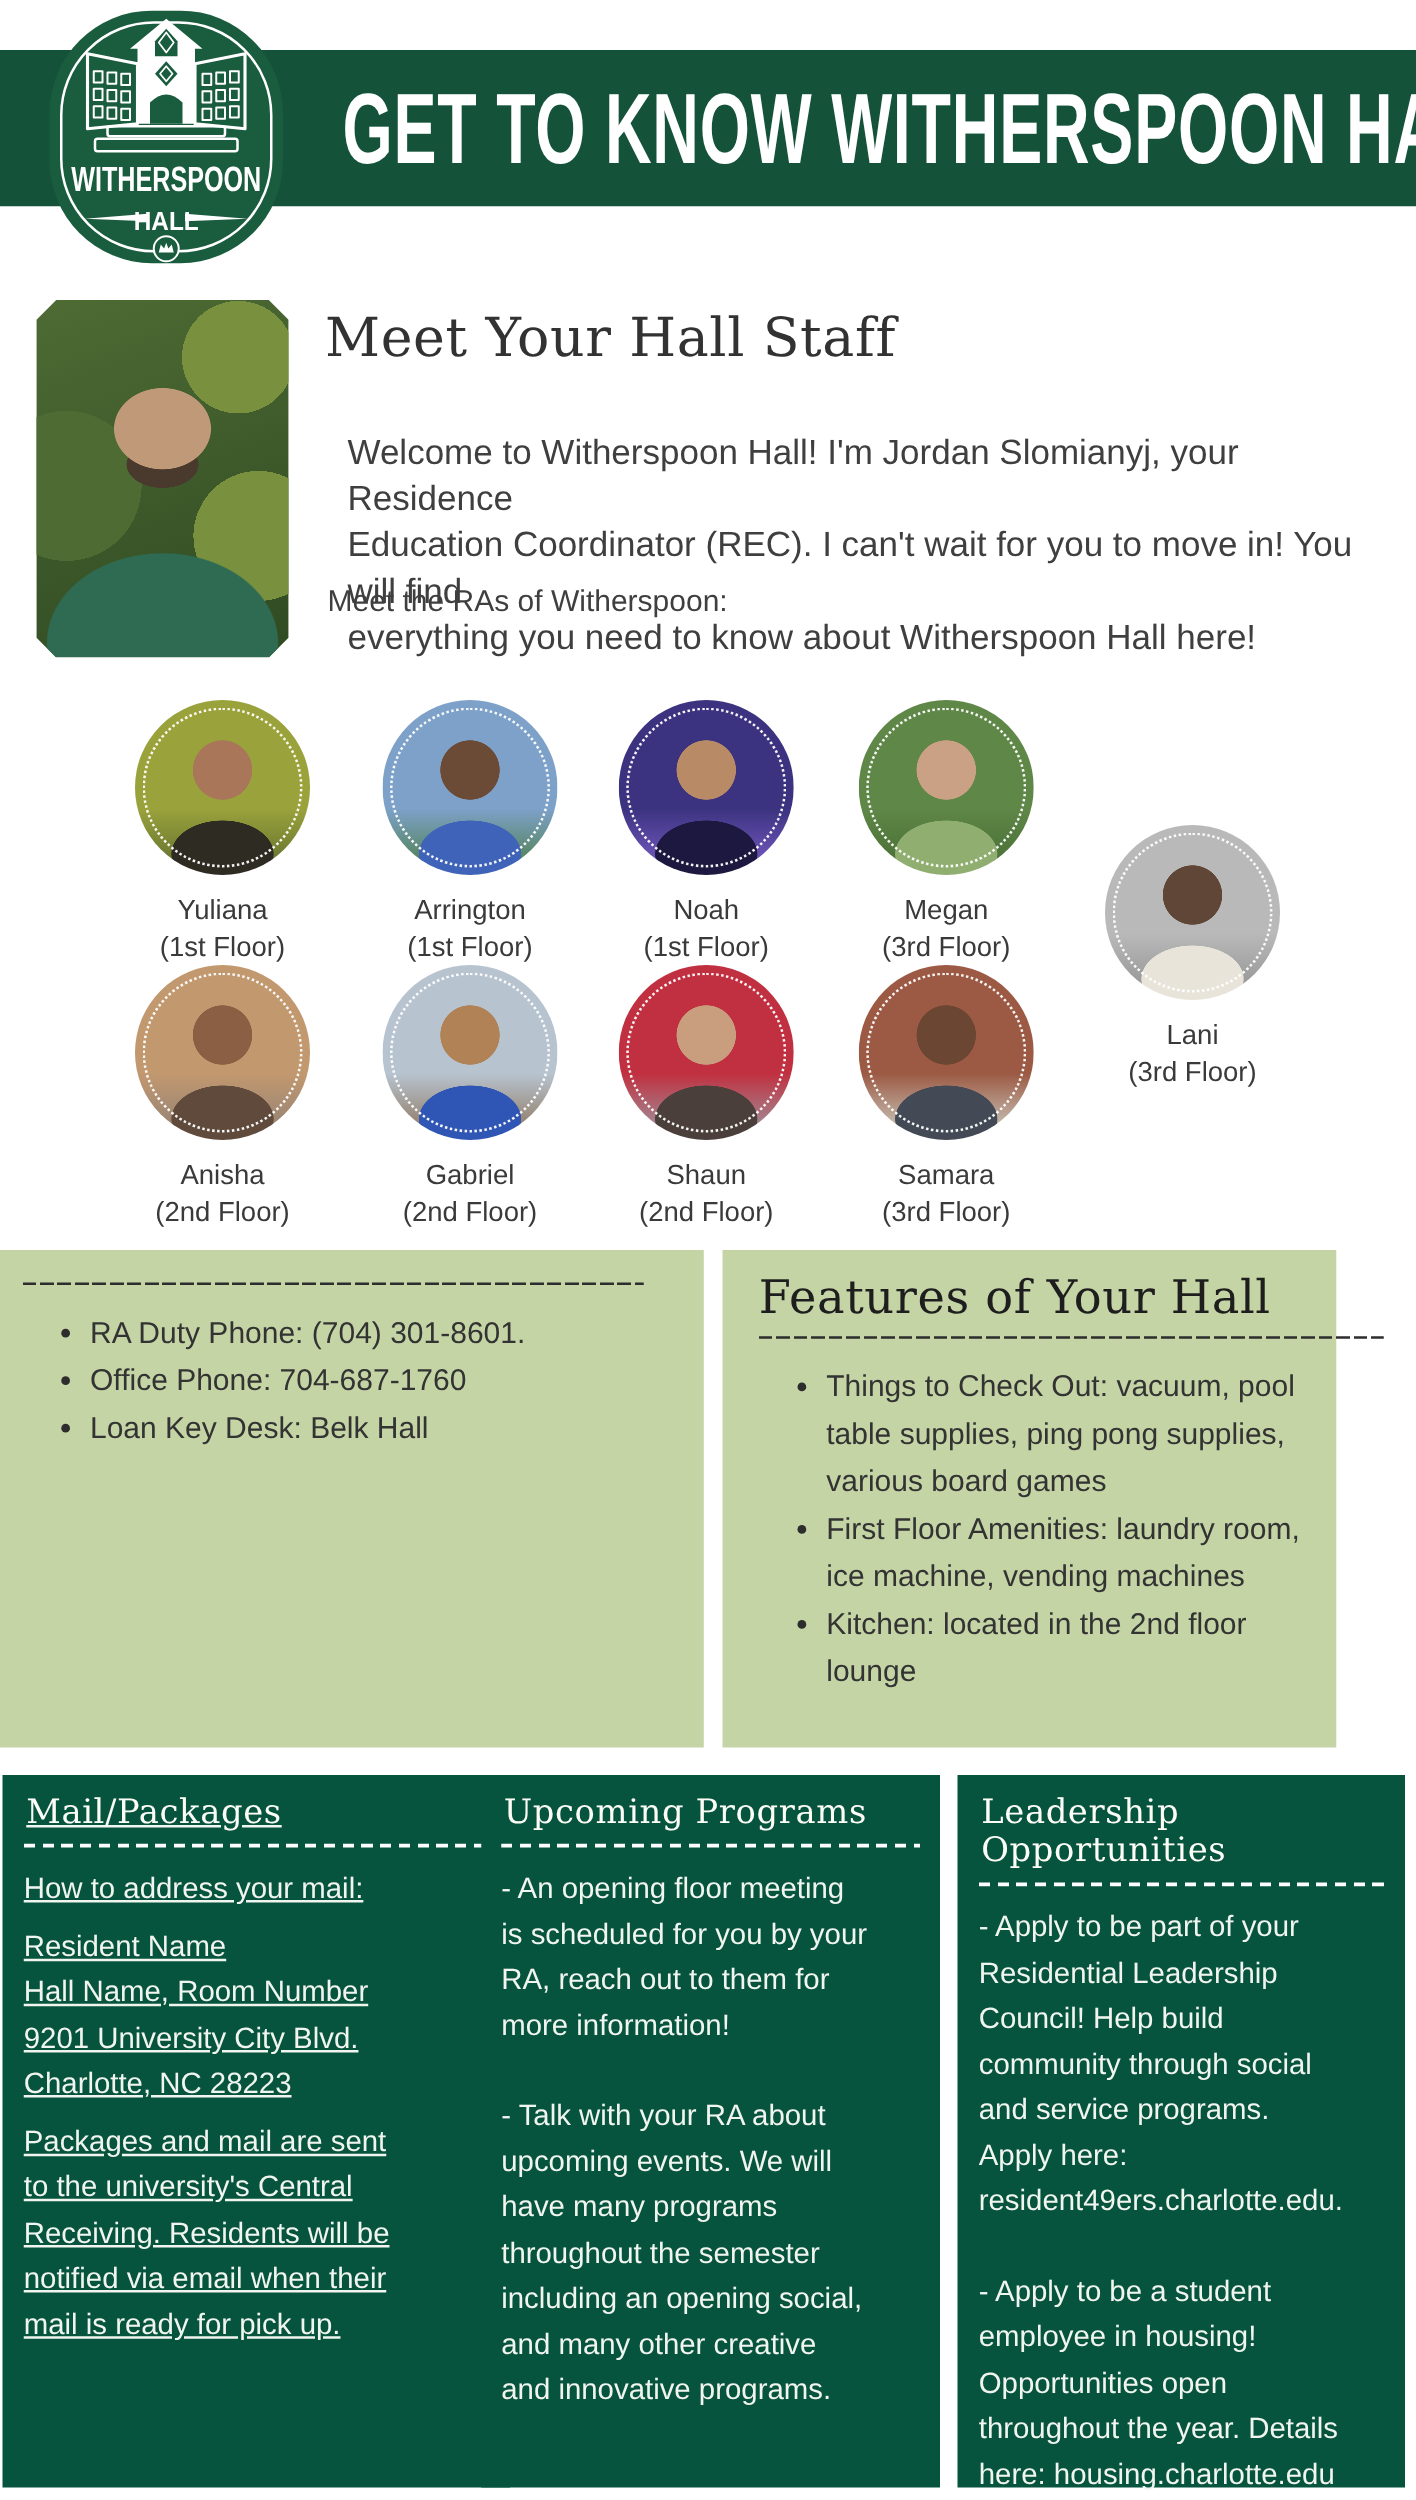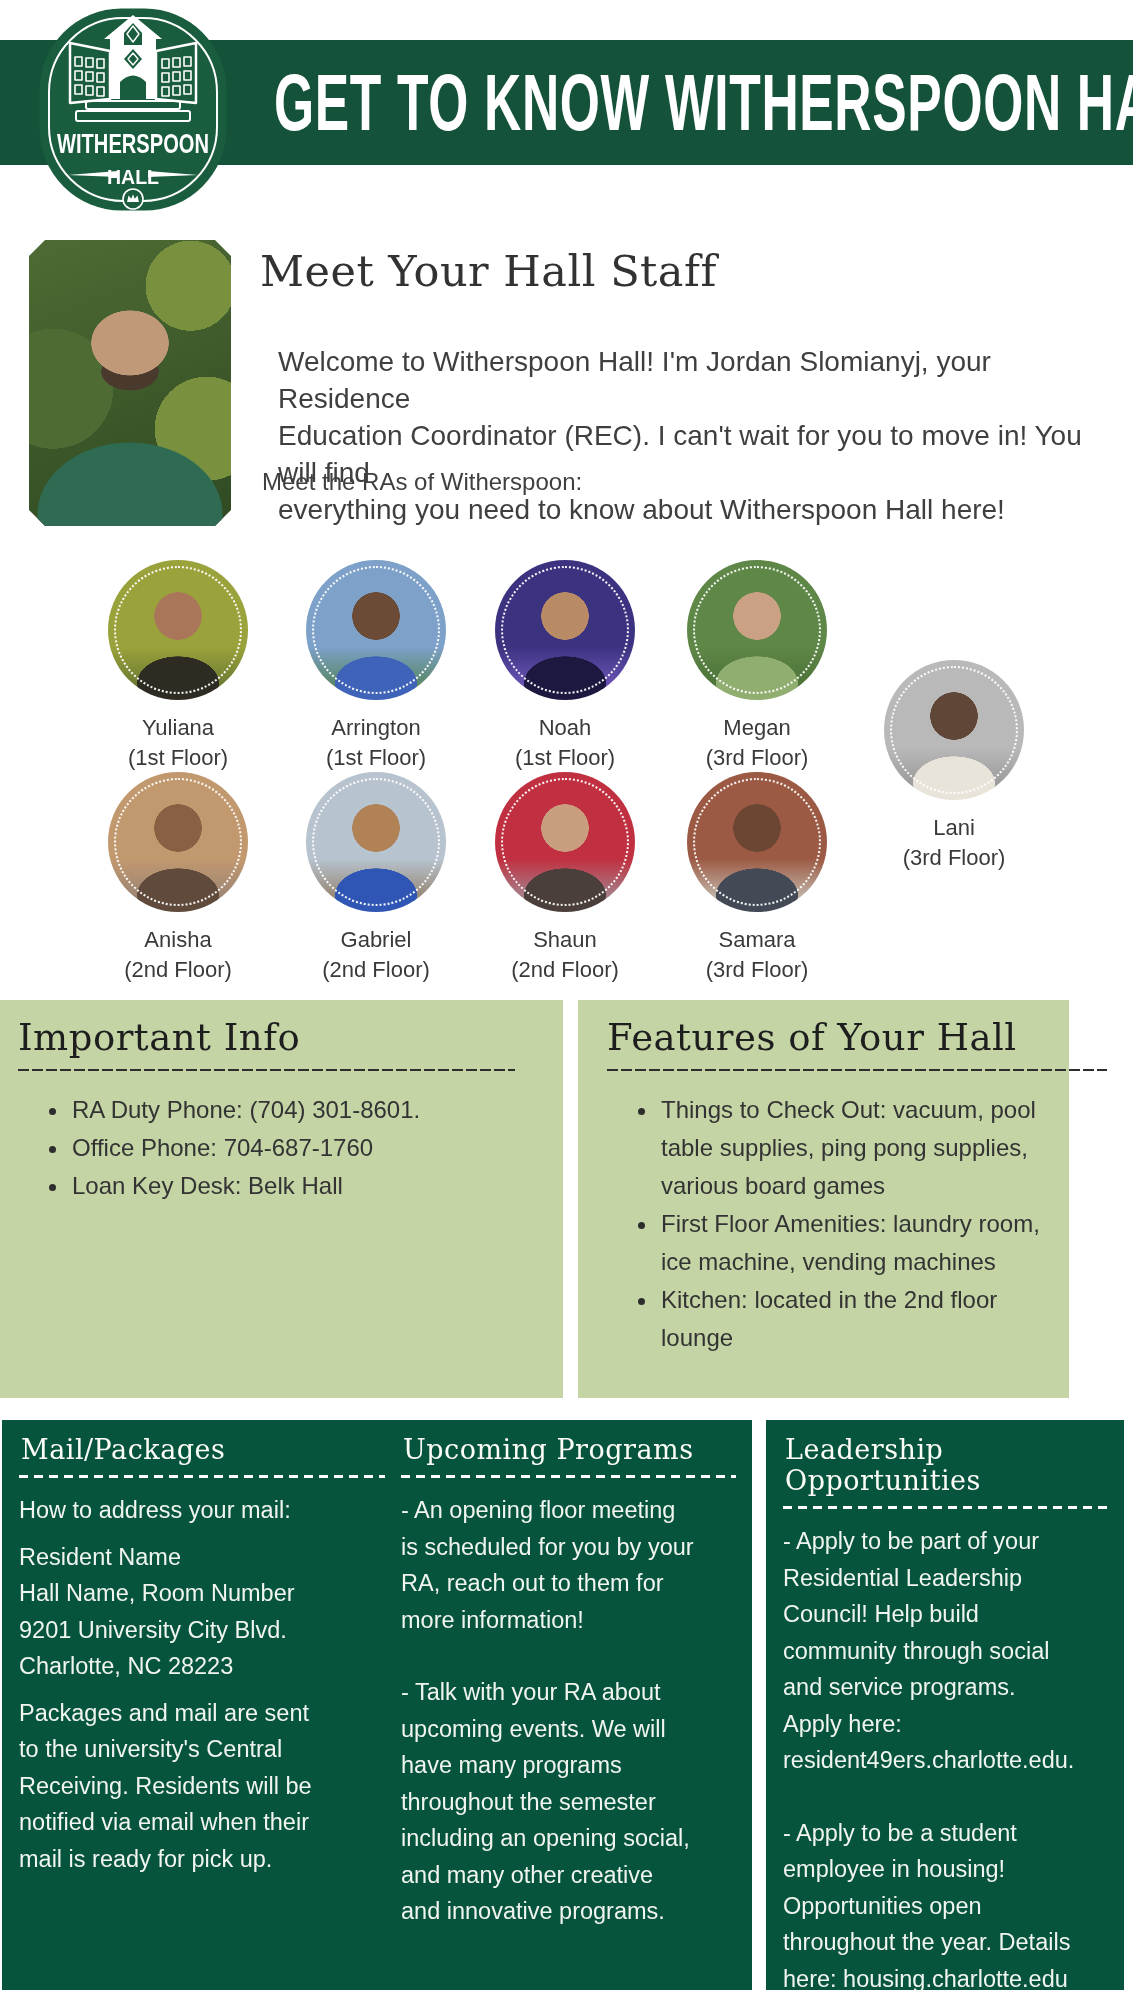--- a/index.html
+++ b/index.html
@@ -51,21 +51,21 @@
   .info-box ul{margin:20px 0 0 0;padding-left:52px;}
   .info-box li{font-size:24px;line-height:38px;color:#333;padding-left:2px;}
   .info-box li::marker{color:#2d2d2d;}
   .info-box li b{font-weight:normal;}
   .info-box li span{white-space:pre-line;}
   .info-box li i.note{display:block;white-space:pre-line;font-style:italic;}
 
   
   .col{position:absolute;top:1420px;height:570px;background:var(--column-green,#07543E);
         box-sizing:border-box;padding:12px 16px 0 17px;color:#f1f5ef;}
-  #bottom-columns .col:nth-child(1){left:2px;width:406px;}
+  #bottom-columns .col:nth-child(1){left:2px;width:406px;text-decoration:underline;}
   #bottom-columns .col:nth-child(2){left:385px;width:367px;padding-left:16px;}
   #bottom-columns .col:nth-child(3){left:766px;width:358px;}
   .col h3{margin:2px 0 0 2px;font-family:"DejaVu Serif",serif;font-size:27px;font-weight:normal;
         color:#fdfdf8;letter-spacing:.5px;}
   .col-rule{height:3px;margin:10px 0 14px;background:repeating-linear-gradient(90deg,#fff 0 9px,transparent 9px 15px);}
   .col p{margin:1px 0 36px;font-size:23.5px;line-height:36.5px;white-space:pre-line;}
   #bottom-columns .col:nth-child(1) p{margin-bottom:10px;}
 </style>
 </head>
 <body>
@@ -169,21 +169,20 @@
         <div class="ra-floor">(2nd Floor)</div>
       </div>
       <div class="ra" style="left: 672px; top: 212px;">
         <div class="ra-photo" style="background: radial-gradient(24px at 50% 40%, rgb(107, 71, 51) 0px, rgb(107, 71, 51) 98%, transparent 100%), radial-gradient(58px 38px at 50% 88%, rgb(67, 74, 86) 0px, rgb(67, 74, 86) 70%, transparent 71%), linear-gradient(rgb(156, 90, 68) 0px, rgb(156, 90, 68) 62%, rgb(207, 214, 205) 100%);"></div>
         <div class="ra-name">Samara</div>
         <div class="ra-floor">(3rd Floor)</div>
       </div>
     </div>
 
   <section class="info-box" id="important-box">
-    <h2>Important Info</h2>
     <div class="box-rule"></div>
     <ul id="important-bullets">
         <li><b>RA Duty Phone:</b> <span>(704) 301-8601.</span></li>
         <li><b>Office Phone:</b> <span>704-687-1760</span></li>
         <li><b>Loan Key Desk:</b> <span>Belk Hall</span></li>
       </ul>
   </section>
 
   <section class="info-box" id="features-box">
     <h2>Features of Your Hall</h2>

